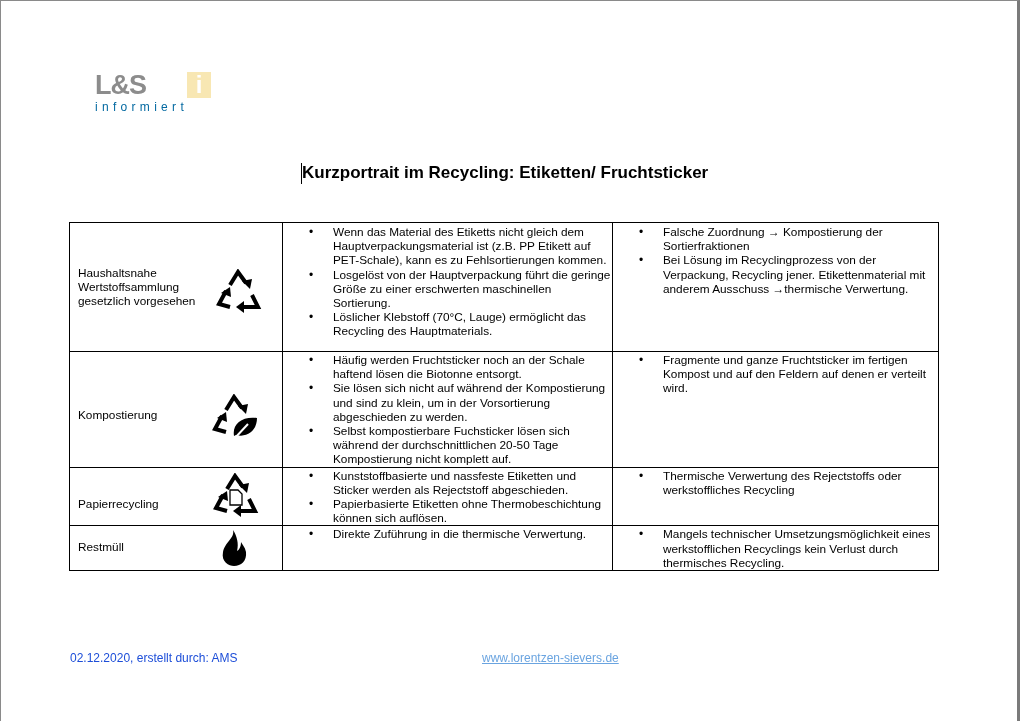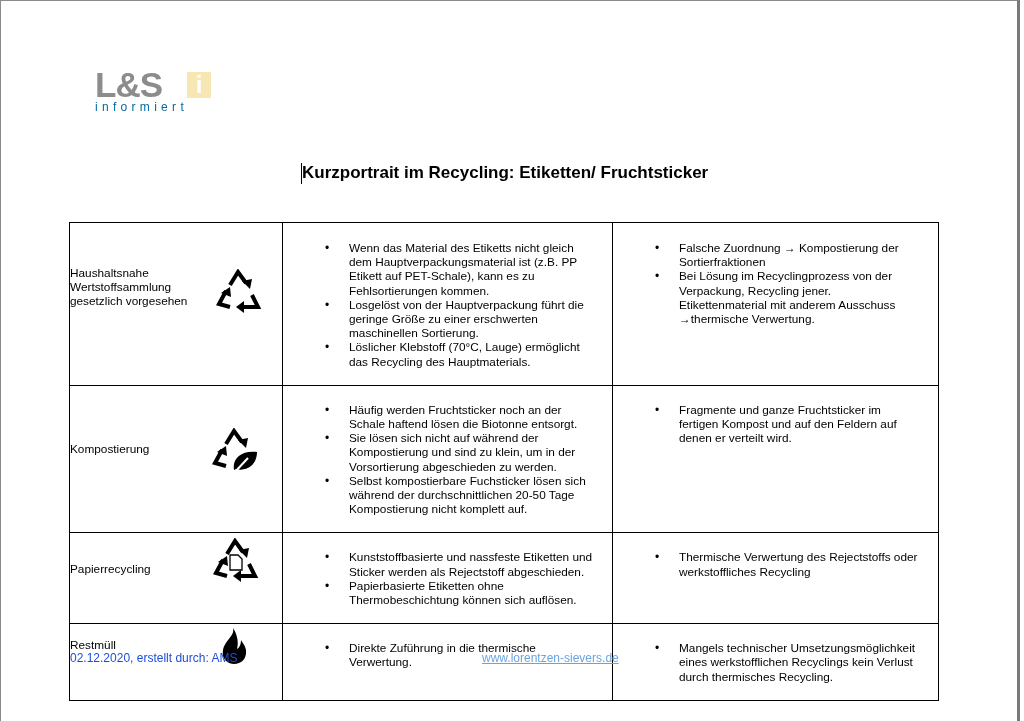--- a/index.html
+++ b/index.html
@@ -7,39 +7,39 @@
       width: 1024px; height: 721px; overflow: hidden; background: #ffffff;
       font-family: "Liberation Sans", sans-serif; color: #000;
       position: relative;
     }
     .page {
       position: absolute; left: 0; top: 0; width: 1020px; height: 721px;
       border-top: 1px solid #8a8a8a; border-left: 1px solid #8a8a8a;
       border-right: 3px solid #7a7a7a; box-sizing: border-box; background: #fff;
     }
     .logo { position: absolute; left: 94px; top: 68px; width: 130px; height: 50px; }
-    .logo-main { position: absolute; left: 0; top: 0; font-size: 35px; font-weight: bold; color: #8c8c8c; letter-spacing: -1px; line-height: 32px; }
+    .logo-main { position: absolute; left: 0; top: 0; font-size: 27px; font-weight: bold; color: #8c8c8c; letter-spacing: -1px; line-height: 32px; }
     .logo-badge { position: absolute; left: 92px; top: 3px; width: 24px; height: 26px; background: #f8e7b3; color: #fff; font-weight: bold; font-size: 24px; line-height: 26px; text-align: center; }
     .logo-sub { position: absolute; left: 0; top: 31px; font-size: 12px; color: #0369a1; letter-spacing: 4.3px; }
     .title { position: absolute; left: 301px; top: 162px; font-size: 17px; font-weight: bold; }
     .caret { position: absolute; left: 300px; top: 162px; width: 1px; height: 21px; background: #000; }
     table.grid {
       position: absolute; left: 68px; top: 221px; width: 869px;
       border-collapse: collapse; table-layout: fixed;
     }
     table.grid td, table.grid th {
       border: 1px solid #000; vertical-align: top; padding: 0; font-size: 11.8px; line-height: 14.2px;
     }
     th { text-align: left; font-weight: bold; font-size: 14px !important; line-height: 16px !important; }
     .h1 { padding: 17px 0 0 8px !important; height: 33px; vertical-align: top !important; }
     .h2, .h3 { padding: 18px 0 0 7px !important; vertical-align: top !important; }
     .cat { position: relative; }
-    .cat-label { position: absolute; left: 0; }
+    .cat-label { position: absolute; left: 8px; }
     .cat-icon { position: absolute; }
-    ul { margin: 16px; padding: 0 0 0 50px; list-style: none; }
+    ul { margin: 0; padding: 0 0 0 50px; list-style: none; }
     li { position: relative; }
     li::before { content: "•"; position: absolute; left: -24px; top: 0; font-size: 12px; }
     .col3 ul { padding-left: 50px; }
     .footer-left { position: absolute; left: 69px; top: 650px; font-size: 12px; color: #1d4ed8; }
     .footer-link { position: absolute; left: 481px; top: 650px; font-size: 12px; color: #6aa4e0; text-decoration: underline; }
   </style>
 </head>
 <body>
 
 <div class="page">

